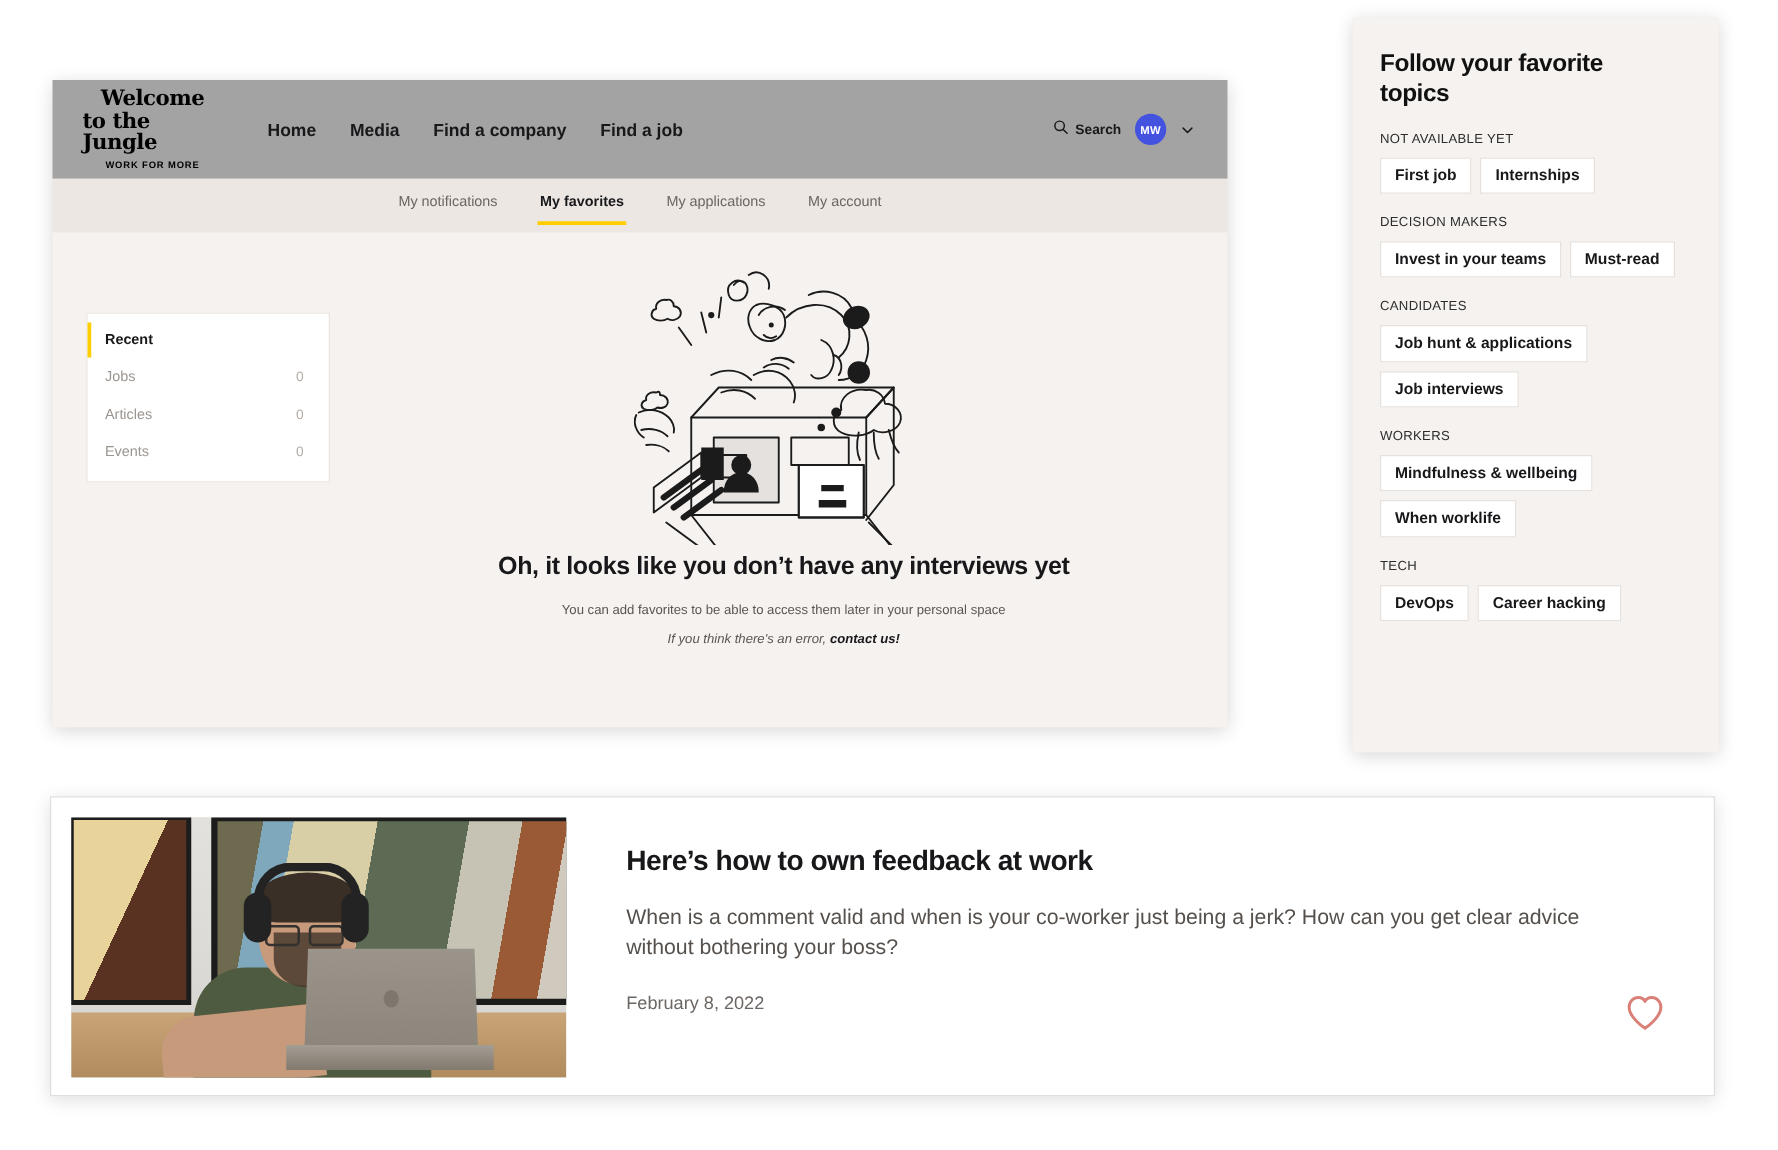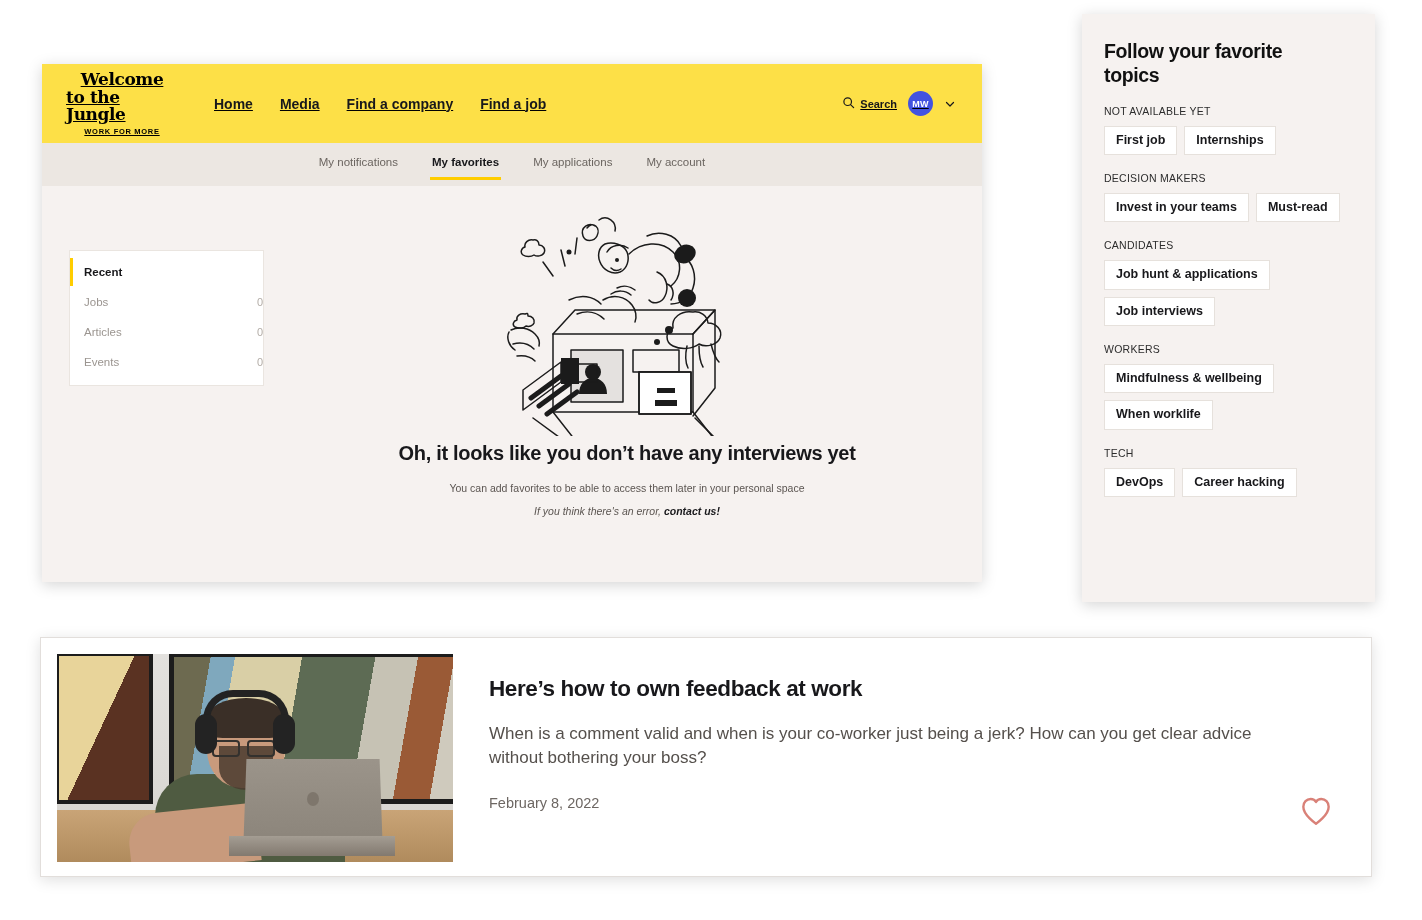--- a/index.html
+++ b/index.html
@@ -19,25 +19,24 @@
     position: absolute;
     left: 42px; top: 64px;
     width: 940px; height: 518px;
     background: #f6f2f0;
     box-shadow: 0 3px 14px rgba(0,0,0,0.17);
   }
 
   
   .topnav {
     height: 79px;
-    background: #fde047;
+    background: #a3a3a3;
     display: flex;
     align-items: center;
     padding: 0 26px 0 24px;
-    text-decoration: underline;
   }
   .logo {
     width: 112px;
     display: flex; flex-direction: column; align-items: center;
     line-height: 1;
     flex-shrink: 0;
   }
   .logo-l1, .logo-l2 {
     font-family: "DejaVu Serif", serif;
     font-weight: 700;
@@ -102,21 +101,21 @@
   .side-card {
     position: absolute;
     left: 27px; top: 64px;
     width: 195px;
     background: #ffffff;
     border: 1px solid #eae5e0;
     padding: 6px 0 8px 0;
   }
   .side-row {
     display: flex; align-items: center; justify-content: space-between;
-    padding: 9px 0 9px 14px;
+    padding: 9px 20px 9px 14px;
     font-size: 11.5px; color: #9b9590;
     cursor: pointer;
     position: relative;
   }
   .side-row.active { color: #18181b; font-weight: 700; }
   .side-row.active::before {
     content: ""; position: absolute; left: 0; top: 1px; bottom: 1px;
     width: 3px; background: #ffcd00;
   }
   .side-count { font-size: 11px; color: #b3aca6; }
@@ -181,21 +180,21 @@
   }
   .thumb {
     width: 396px; height: 208px;
     flex-shrink: 0;
     position: relative;
     overflow: hidden;
     background: #d8d6d2;
   }
   .article-body {
     flex: 1;
-    padding: 22px 20px 0 36px;
+    padding: 22px 20px 0 48px;
     position: relative;
   }
   .article-title {
     font-size: 22.5px; font-weight: 700; color: #18181b;
     letter-spacing: -0.4px;
   }
   .article-desc {
     font-size: 17px; color: #55504c; line-height: 1.42;
     margin-top: 20px; max-width: 790px;
   }

